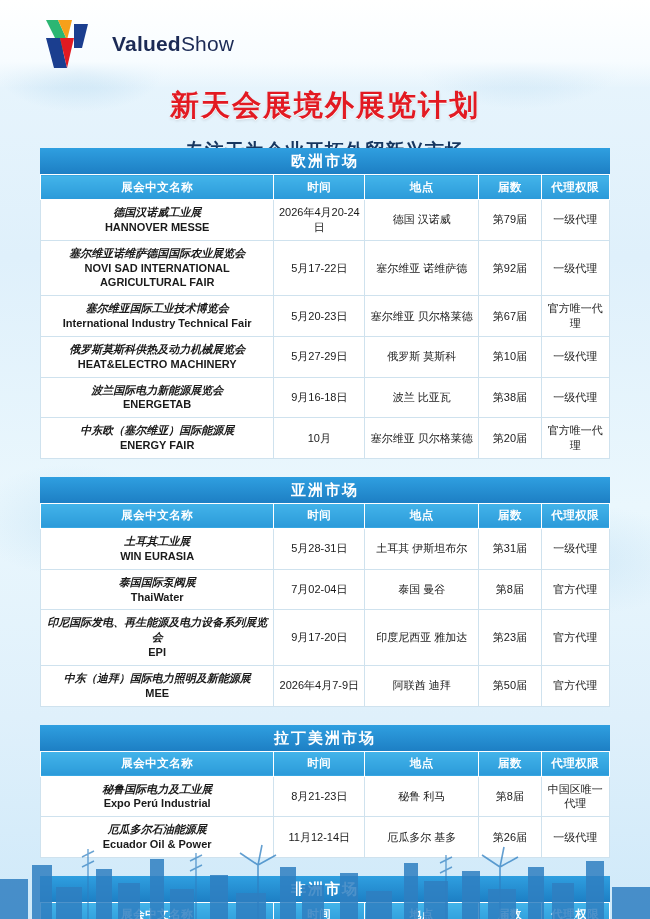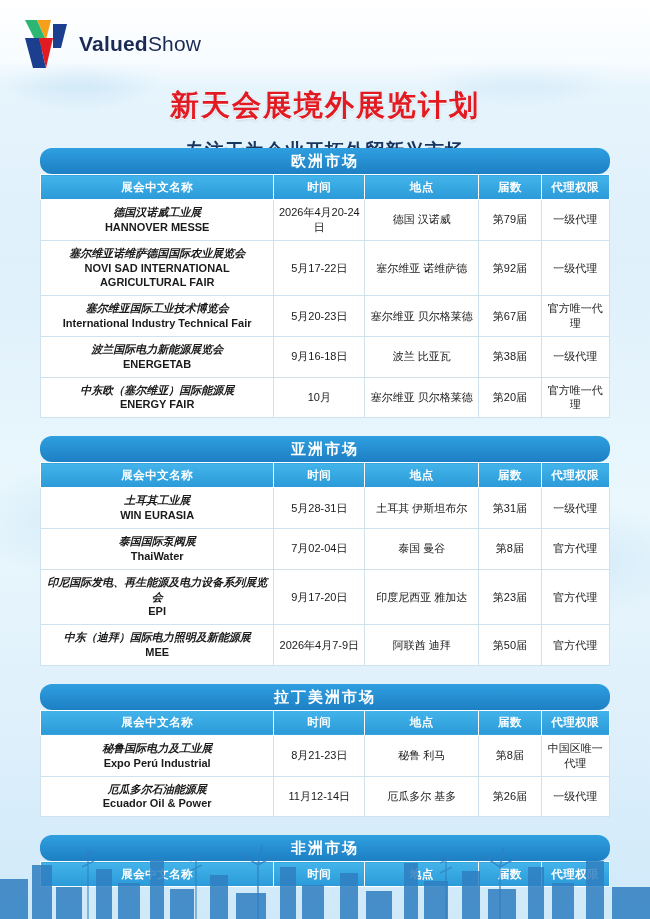--- a/index.html
+++ b/index.html
@@ -36,24 +36,24 @@
   .top-band {
     position: absolute;
     top: 0; left: 0; right: 0;
     height: 88px;
     background: linear-gradient(180deg, #ffffff 0%, #f7fcff 70%, rgba(247,252,255,0) 100%);
   }
 
   .logo-wrap {
     position: absolute;
     top: 18px;
-    left: 23px;
+    left: 44px;
     display: flex;
     align-items: center;
-    gap: 10px;
+    gap: 22px;
   }
   .logo-mark {
     width: 46px;
     height: 52px;
     position: relative;
   }
   .logo-text {
     line-height: 1.05;
   }
   .logo-en {
@@ -104,21 +104,21 @@
 
   .section-header {
     height: 26px;
     line-height: 26px;
     text-align: center;
     color: #fff;
     font-size: 15px;
     font-weight: bold;
     letter-spacing: 2px;
     background: linear-gradient(180deg, #2f9fe0 0%, #1d7fc4 100%);
-    border-radius: 12px;
+    border-radius: 0;
   }
 
   table.sched {
     width: 100%;
     border-collapse: collapse;
     table-layout: fixed;
     background: #fff;
   }
   table.sched th {
     background: linear-gradient(180deg, #43b4ea 0%, #2b9ad9 100%);
@@ -231,20 +231,30 @@
             </tr>
             <tr>
               <td class="name">
                 <span class="cn">塞尔维亚国际工业技术博览会</span>
                 <span class="en">International Industry Technical Fair</span>
               </td>
               <td>5月20-23日</td>
               <td>塞尔维亚 贝尔格莱德</td>
               <td>第67届</td>
               <td>官方唯一代理</td>
+            </tr>
+            <tr>
+              <td class="name">
+                <span class="cn">俄罗斯莫斯科供热及动力机械展览会</span>
+                <span class="en">HEAT&amp;ELECTRO MACHINERY</span>
+              </td>
+              <td>5月27-29日</td>
+              <td>俄罗斯 莫斯科</td>
+              <td>第10届</td>
+              <td>一级代理</td>
             </tr>
             <tr>
               <td class="name">
                 <span class="cn">波兰国际电力新能源展览会</span>
                 <span class="en">ENERGETAB</span>
               </td>
               <td>9月16-18日</td>
               <td>波兰 比亚瓦</td>
               <td>第38届</td>
               <td>一级代理</td>

